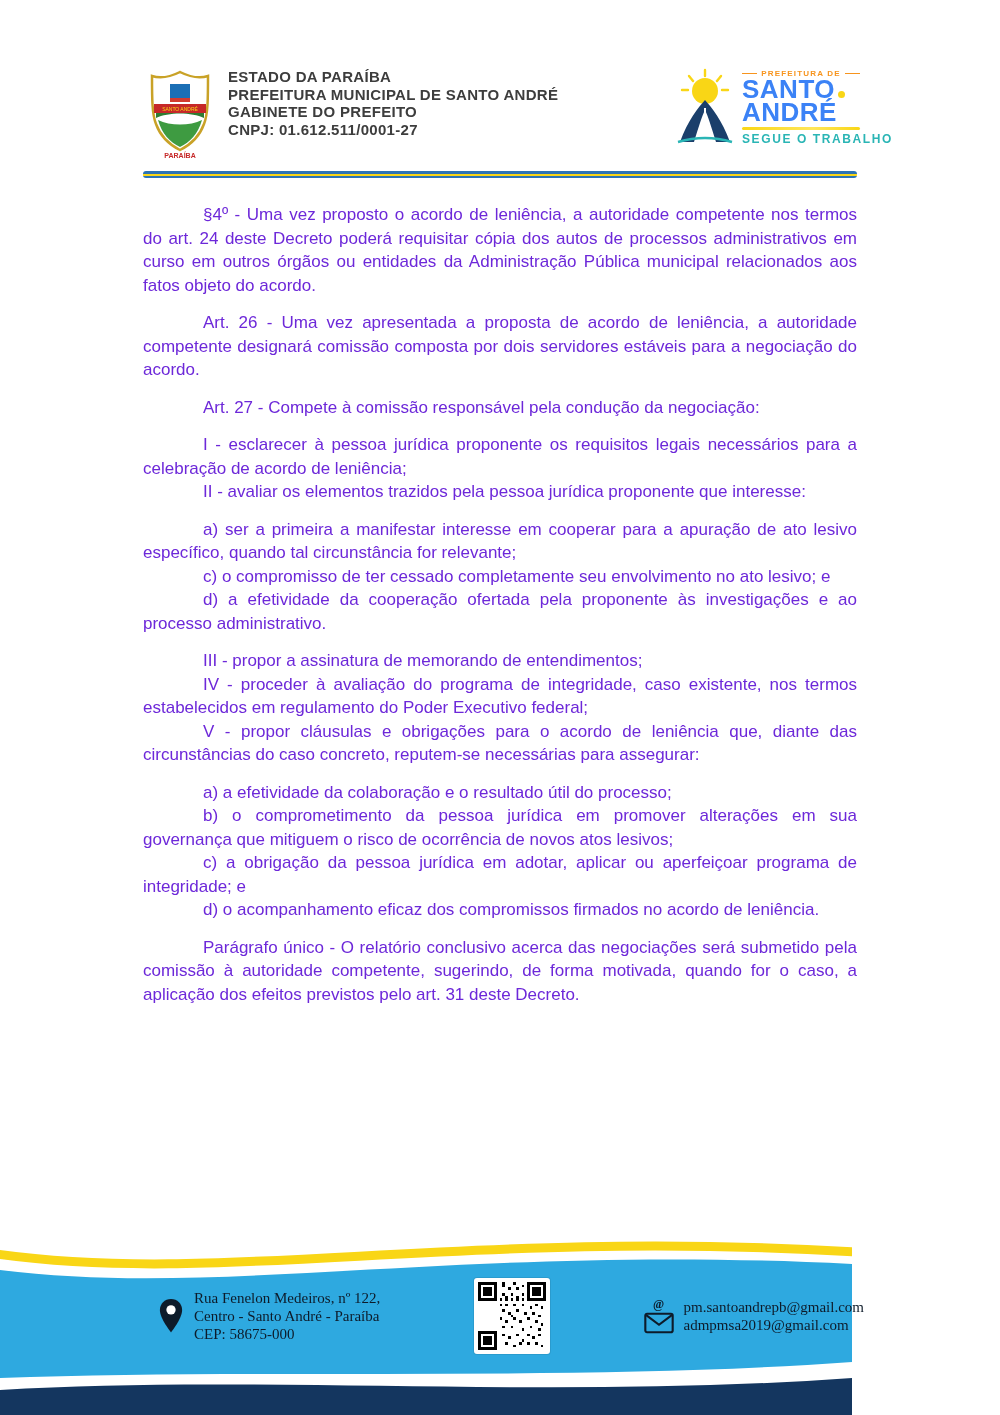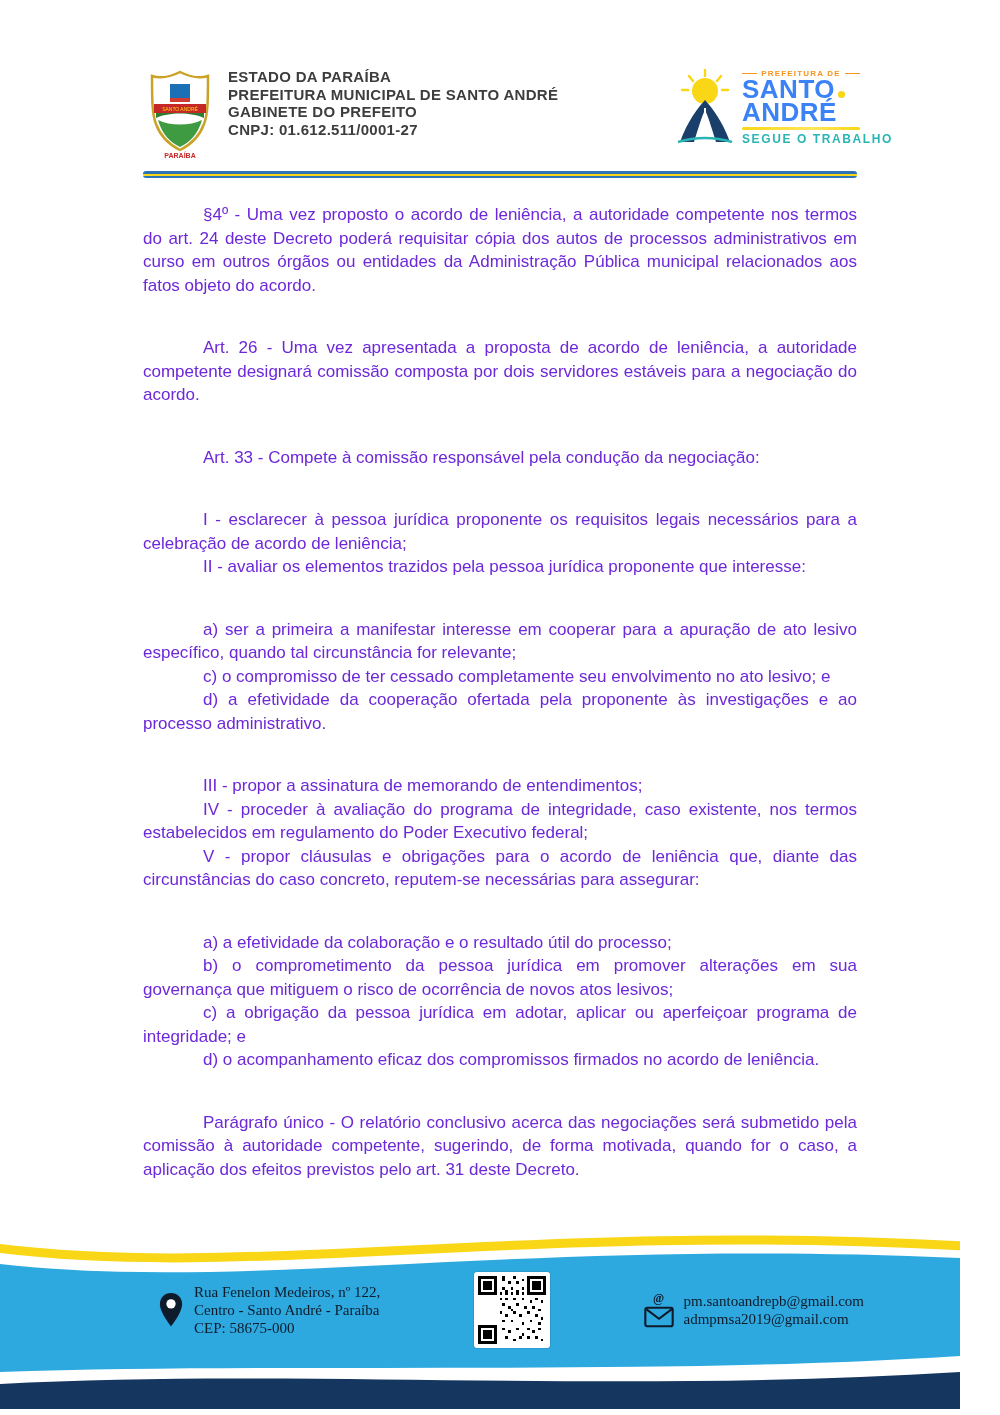--- a/index.html
+++ b/index.html
@@ -37,24 +37,24 @@
     position:absolute; top:171px; left:143px; width:714px; height:7px; border-radius:3px;
     background:linear-gradient(180deg,#2C74B5 0 42%,#F9D616 42% 78%,#2C74B5 78% 100%);
   }
 
   
   .body-text {
     position:absolute; top:203px; left:143px; width:714px;
     font-size:17px; line-height:23.5px; text-align:justify; color:#6d28d9;
   }
   .para { text-indent:60px; }
-  .para.spaced { margin-top:39px; }
-
-  
-  .footer { position:absolute; left:0; bottom:6px; width:960px; height:183px; }
+  .para.spaced { margin-top:14px; }
+
+  
+  .footer { position:absolute; left:0; bottom:0; width:852px; height:183px; }
   .footer-waves { position:absolute; inset:0; width:100%; height:100%; display:block; }
   .footer-content {
     position:absolute; top:46px; left:158px; width:706px;
     display:flex; align-items:center; justify-content:space-between;
   }
   .addr { display:flex; align-items:center; gap:10px; }
   .pin { width:26px; height:36px; flex:0 0 auto; }
   .addr-lines, .mail-lines {
     font-family:"Liberation Serif", serif; font-size:15px; line-height:18px; color:#0d1b2a;
   }
@@ -121,21 +121,21 @@
         <div class="brand-tagline">SEGUE O TRABALHO</div>
       </div>
     </div>
   </header>
 
   <div class="rule"></div>
 
   <main class="body-text">
       <p class="para">§4º - Uma vez proposto o acordo de leniência, a autoridade competente nos termos do art. 24 deste Decreto poderá requisitar cópia dos autos de processos administrativos em curso em outros órgãos ou entidades da Administração Pública municipal relacionados aos fatos objeto do acordo.</p>
       <p class="para spaced">Art. 26 - Uma vez apresentada a proposta de acordo de leniência, a autoridade competente designará comissão composta por dois servidores estáveis para a negociação do acordo.</p>
-      <p class="para spaced">Art. 33 - Compete à comissão responsável pela condução da negociação:</p>
+      <p class="para spaced">Art. 27 - Compete à comissão responsável pela condução da negociação:</p>
       <p class="para spaced">I - esclarecer à pessoa jurídica proponente os requisitos legais necessários para a celebração de acordo de leniência;</p>
       <p class="para">II - avaliar os elementos trazidos pela pessoa jurídica proponente que interesse:</p>
       <p class="para spaced">a) ser a primeira a manifestar interesse em cooperar para a apuração de ato lesivo específico, quando tal circunstância for relevante;</p>
       <p class="para">c) o compromisso de ter cessado completamente seu envolvimento no ato lesivo; e</p>
       <p class="para">d) a efetividade da cooperação ofertada pela proponente às investigações e ao processo administrativo.</p>
       <p class="para spaced">III - propor a assinatura de memorando de entendimentos;</p>
       <p class="para">IV - proceder à avaliação do programa de integridade, caso existente, nos termos estabelecidos em regulamento do Poder Executivo federal;</p>
       <p class="para">V - propor cláusulas e obrigações para o acordo de leniência que, diante das circunstâncias do caso concreto, reputem-se necessárias para assegurar:</p>
       <p class="para spaced">a) a efetividade da colaboração e o resultado útil do processo;</p>
       <p class="para">b) o comprometimento da pessoa jurídica em promover alterações em sua governança que mitiguem o risco de ocorrência de novos atos lesivos;</p>

